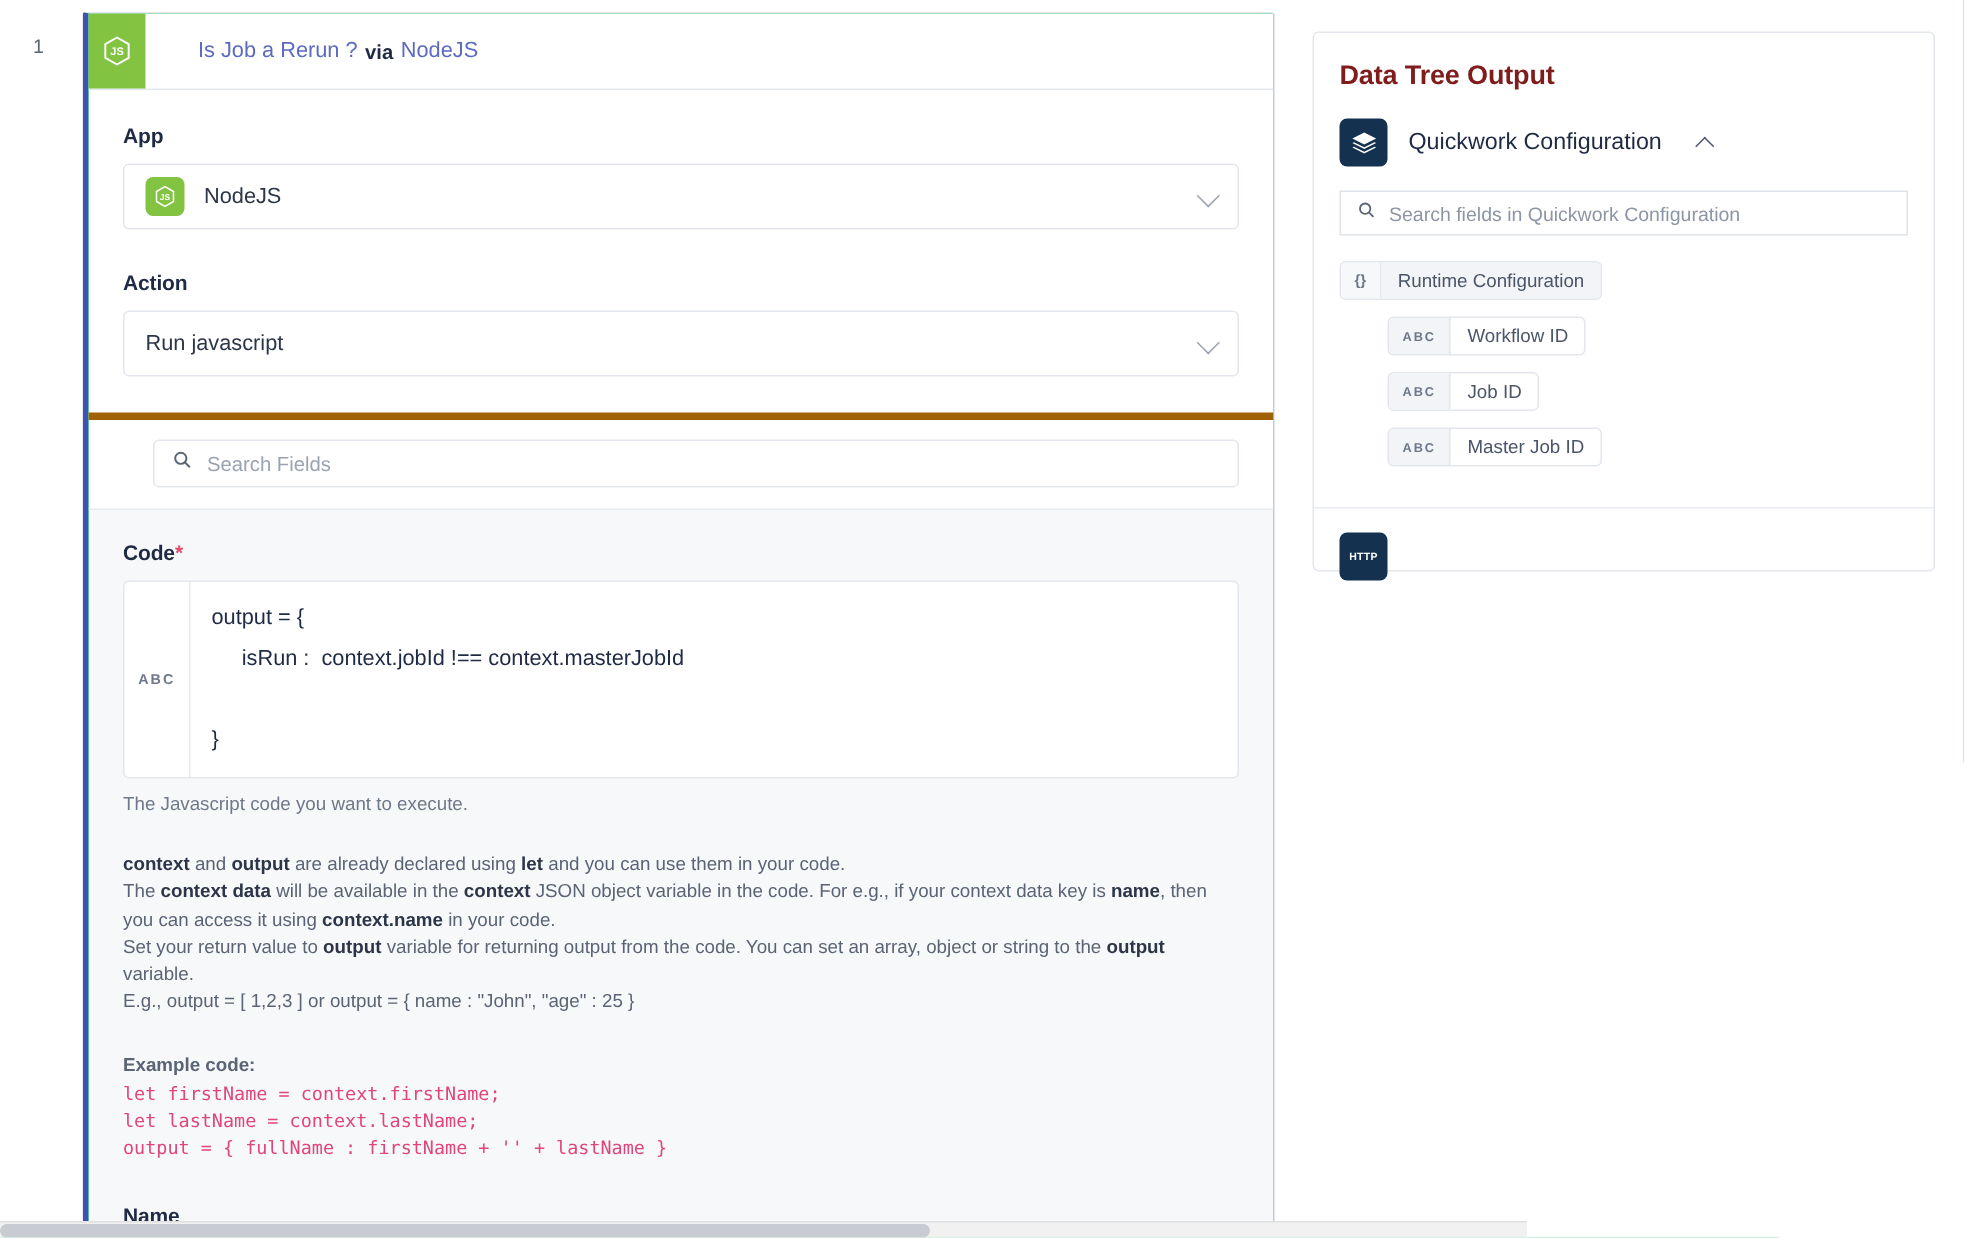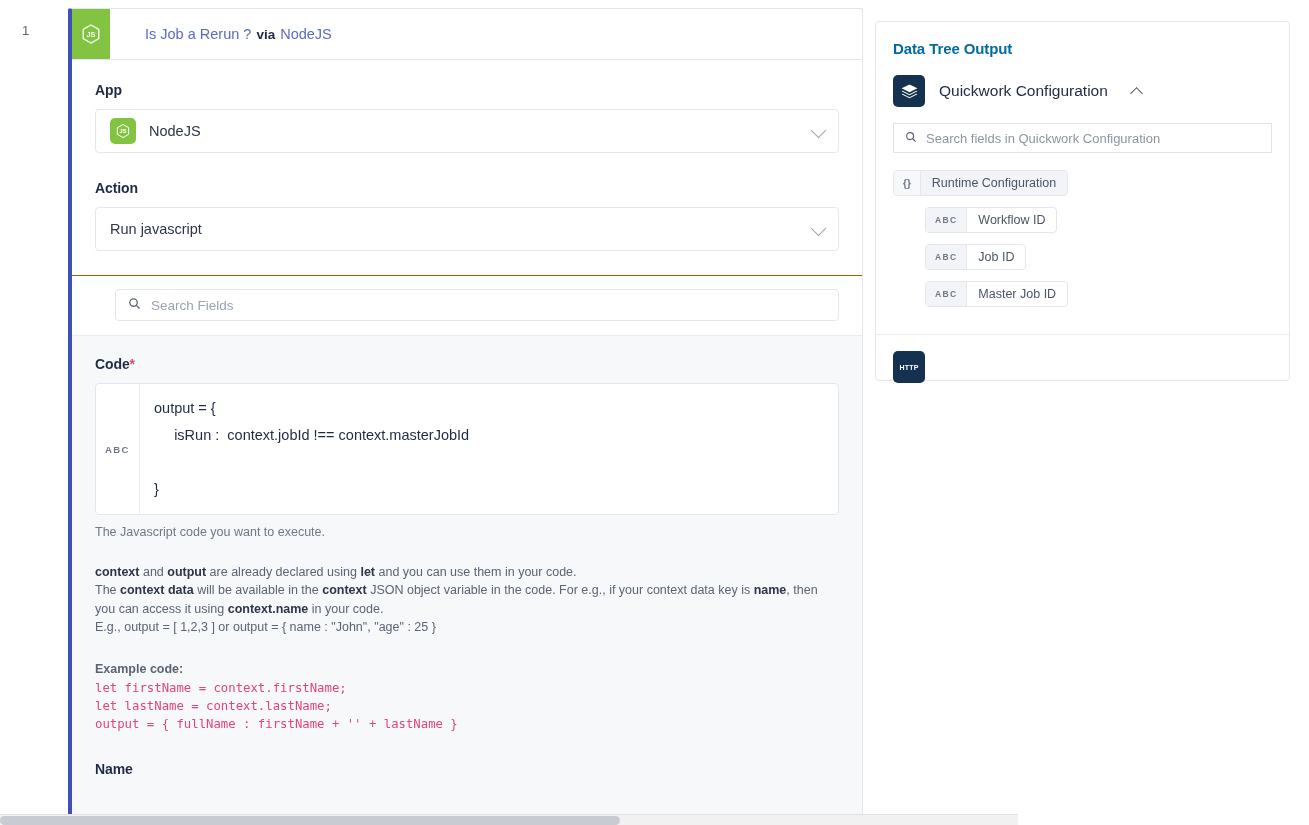--- a/index.html
+++ b/index.html
@@ -10,21 +10,21 @@
     overflow: hidden;
   }
   body { position: relative; }
 
   
   #step-number {
     position: absolute; left: 22px; top: 24px;
     font-size: 13px; color: #5a6474; line-height: 1;
   }
   #step-card {
-    position: absolute; left: 68px; top: 8px;
+    position: absolute; left: 55px; top: 8px;
     width: 795px; height: 812px;
     background: #22c55e;
     border: 1px solid #e3e7ed;
     border-left: 4px solid #3f51b5;
     border-radius: 2px;
     overflow: hidden;
   }
 
   
   #card-header {
@@ -43,21 +43,21 @@
     display: flex; align-items: center; gap: 0;
     padding-left: 35px; font-size: 14.5px; white-space: nowrap;
   }
   .title-link { color: #5c6bc0; }
   .title-via { color: #1f2a44; font-weight: bold; margin: 0 5px; font-size: 13.5px; }
 
   
   #app-action-block {
     background: #ffffff;
     padding: 22px 23px 24px 23px;
-    border-bottom: 1px solid #a16207;
+    border-bottom: 5px solid #a16207;
   }
   .field-label {
     font-size: 14px; font-weight: bold; color: #1f2a44;
     margin-bottom: 11px; letter-spacing: -0.1px;
   }
   .field-label .req { color: #e14b6a; font-weight: bold; }
   .select-box {
     position: relative;
     height: 44px; border: 1px solid #e3e7ed; border-radius: 4px;
     background: #ffffff; display: flex; align-items: center;
@@ -132,21 +132,21 @@
 
   .name-section { margin-top: 28px; }
 
   
   #data-tree-panel {
     position: absolute; left: 875px; top: 21px;
     width: 415px; height: 360px;
     background: #ffffff; border: 1px solid #e3e7ed; border-radius: 4px;
     padding: 18px 17px 0 17px;
   }
-  #dt-title { font-size: 15px; font-weight: bold; color: #0369a1; letter-spacing: -0.1px; }
+  #dt-title { font-size: 18px; font-weight: bold; color: #7f1d1d; letter-spacing: -0.1px; }
   #qw-row {
     display: flex; align-items: center; margin-top: 18px; gap: 14px;
   }
   .navy-icon {
     width: 32px; height: 32px; border-radius: 5px; background: #14314f;
     display: flex; align-items: center; justify-content: center; flex: 0 0 32px;
   }
   .navy-icon svg { width: 19px; height: 19px; }
   #qw-label { font-size: 15.5px; color: #1f2a44; }
   .caret-up {
@@ -277,20 +277,21 @@
       <div class="code-body">output = {
      isRun :  context.jobId !== context.masterJobId
 
 }</div>
     </div>
     <div class="helper-text">The Javascript code you want to execute.</div>
 
     <div class="note-block">
       <div><b>context</b> and <b>output</b> are already declared using <b>let</b> and you can use them in your code.</div>
       <div>The <b>context data</b> will be available in the <b>context</b> JSON object variable in the code. For e.g., if your context data key is <b>name</b>, then you can access it using <b>context.name</b> in your code.</div>
+      <div>Set your return value to <b>output</b> variable for returning output from the code. You can set an array, object or string to the <b>output</b> variable.</div>
       <div>E.g., output = [ 1,2,3 ] or output = { name : "John", "age" : 25 }</div>
     </div>
 
     <div class="example-block">
       <div class="example-label">Example code:</div>
       <div class="example-code">let firstName = context.firstName;
 let lastName = context.lastName;
 output = { fullName : firstName + '' + lastName }</div>
     </div>
 

